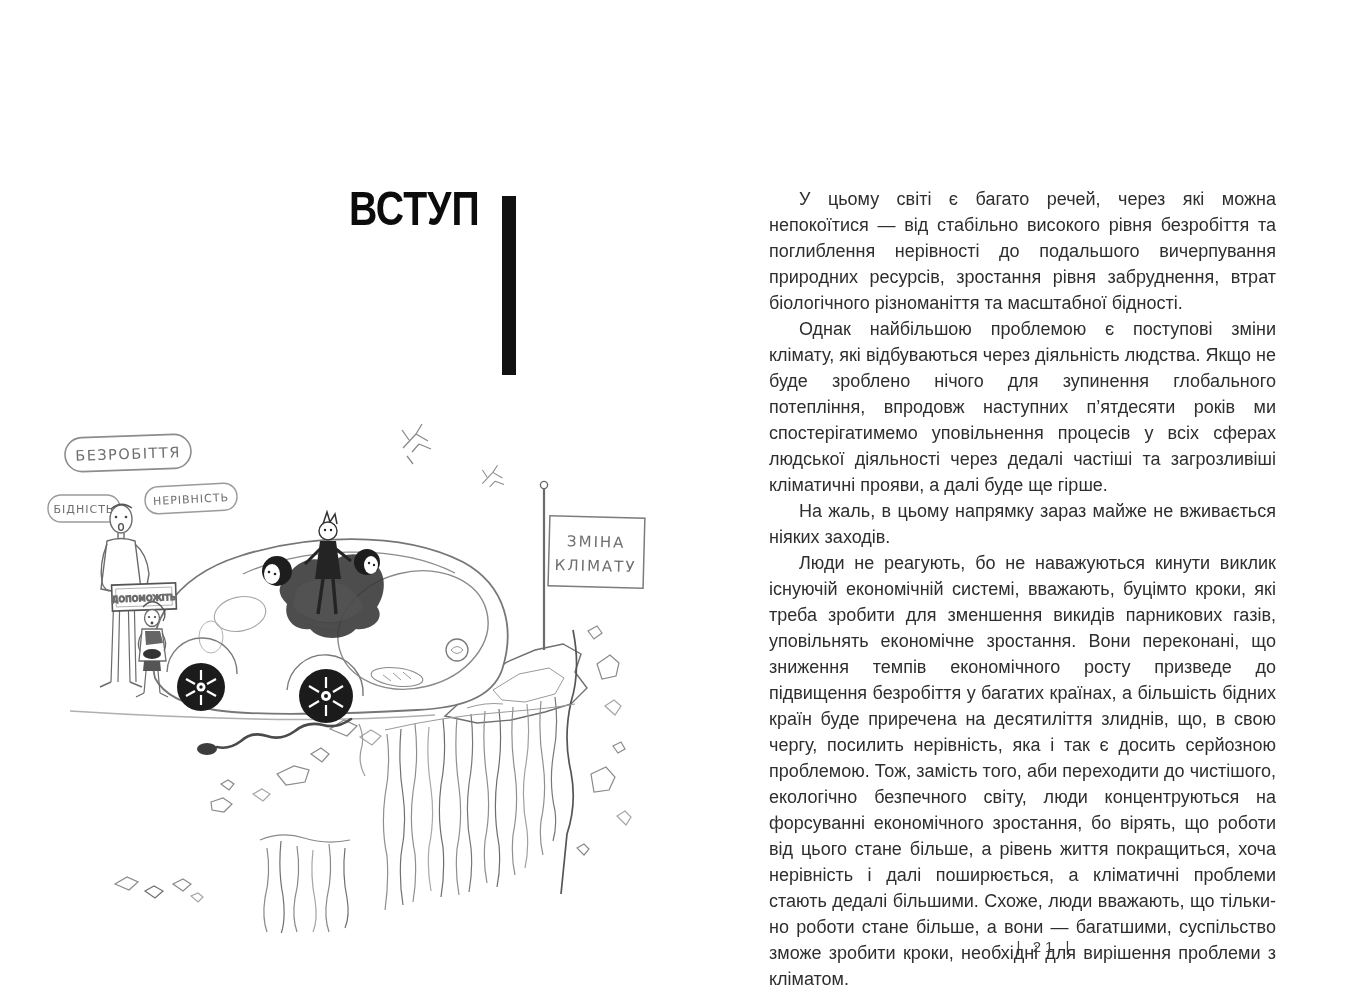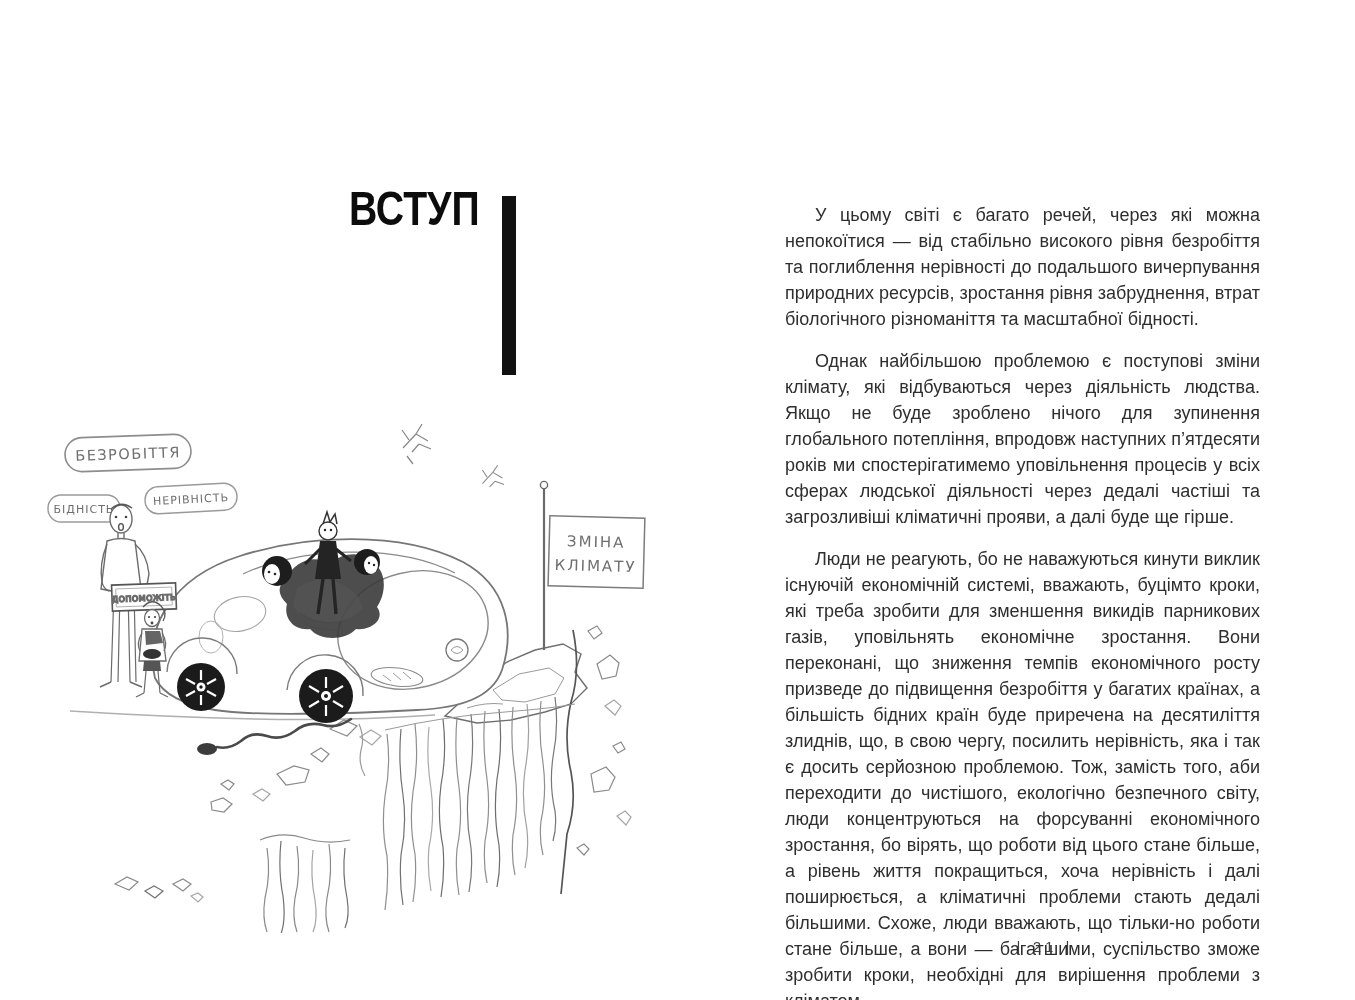--- a/index.html
+++ b/index.html
@@ -27,21 +27,21 @@
   .sketch-text{
     font-family:"DejaVu Sans",sans-serif;
     fill:#6e6e6e;
   }
   
   .body-text{
     position:absolute;left:769px;top:186px;width:507px;
     font-size:18px;line-height:26px;color:#2e2e2e;
     text-align:justify;
   }
-  .body-text p{margin:16px;text-indent:30px;}
+  .body-text p{margin:0;text-indent:30px;}
   .page-number{
     position:absolute;left:985px;top:938px;width:120px;
     text-align:center;font-size:15px;color:#3f3f3f;letter-spacing:4px;
   }
 </style>
 </head>
 <body>
 
 <div class="spread">
 
@@ -249,18 +249,19 @@
           </g>
         </g>
       </svg>
     </div>
   </section>
 
   <section>
     <div class="body-text">
       <p>У цьому світі є багато речей, через які можна непокоїтися — від стабільно високого рівня безробіття та поглиблення нерівності до подальшого вичерпування природних ресурсів, зростання рівня забруднення, втрат біологічного різноманіття та масштабної бідності.</p>
       <p>Однак найбільшою проблемою є поступові зміни клімату, які відбуваються через діяльність людства. Якщо не буде зроблено нічого для зупинення глобального потепління, впродовж наступних п’ятдесяти років ми спостерігатимемо уповільнення процесів у всіх сферах людської діяльності через дедалі частіші та загрозливіші кліматичні прояви, а далі буде ще гірше.</p>
+      <p>На жаль, в цьому напрямку зараз майже не вживається ніяких заходів.</p>
       <p>Люди не реагують, бо не наважуються кинути виклик існуючій економічній системі, вважають, буцімто кроки, які треба зробити для зменшення викидів парникових газів, уповільнять економічне зростання. Вони переконані, що зниження темпів економічного росту призведе до підвищення безробіття у багатих країнах, а більшість бідних країн буде приречена на десятиліття злиднів, що, в свою чергу, посилить нерівність, яка і так є досить серйозною проблемою. Тож, замість того, аби переходити до чистішого, екологічно безпечного світу, люди концентруються на форсуванні економічного зростання, бо вірять, що роботи від цього стане більше, а рівень життя покращиться, хоча нерівність і далі поширюється, а кліматичні проблеми стають дедалі більшими. Схоже, люди вважають, що тільки-но роботи стане більше, а вони — багатшими, суспільство зможе зробити кроки, необхідні для вирішення проблеми з кліматом.</p>
     </div>
     <div class="page-number">| 21 |</div>
   </section>
 
 </div>
 
 </body></html>

